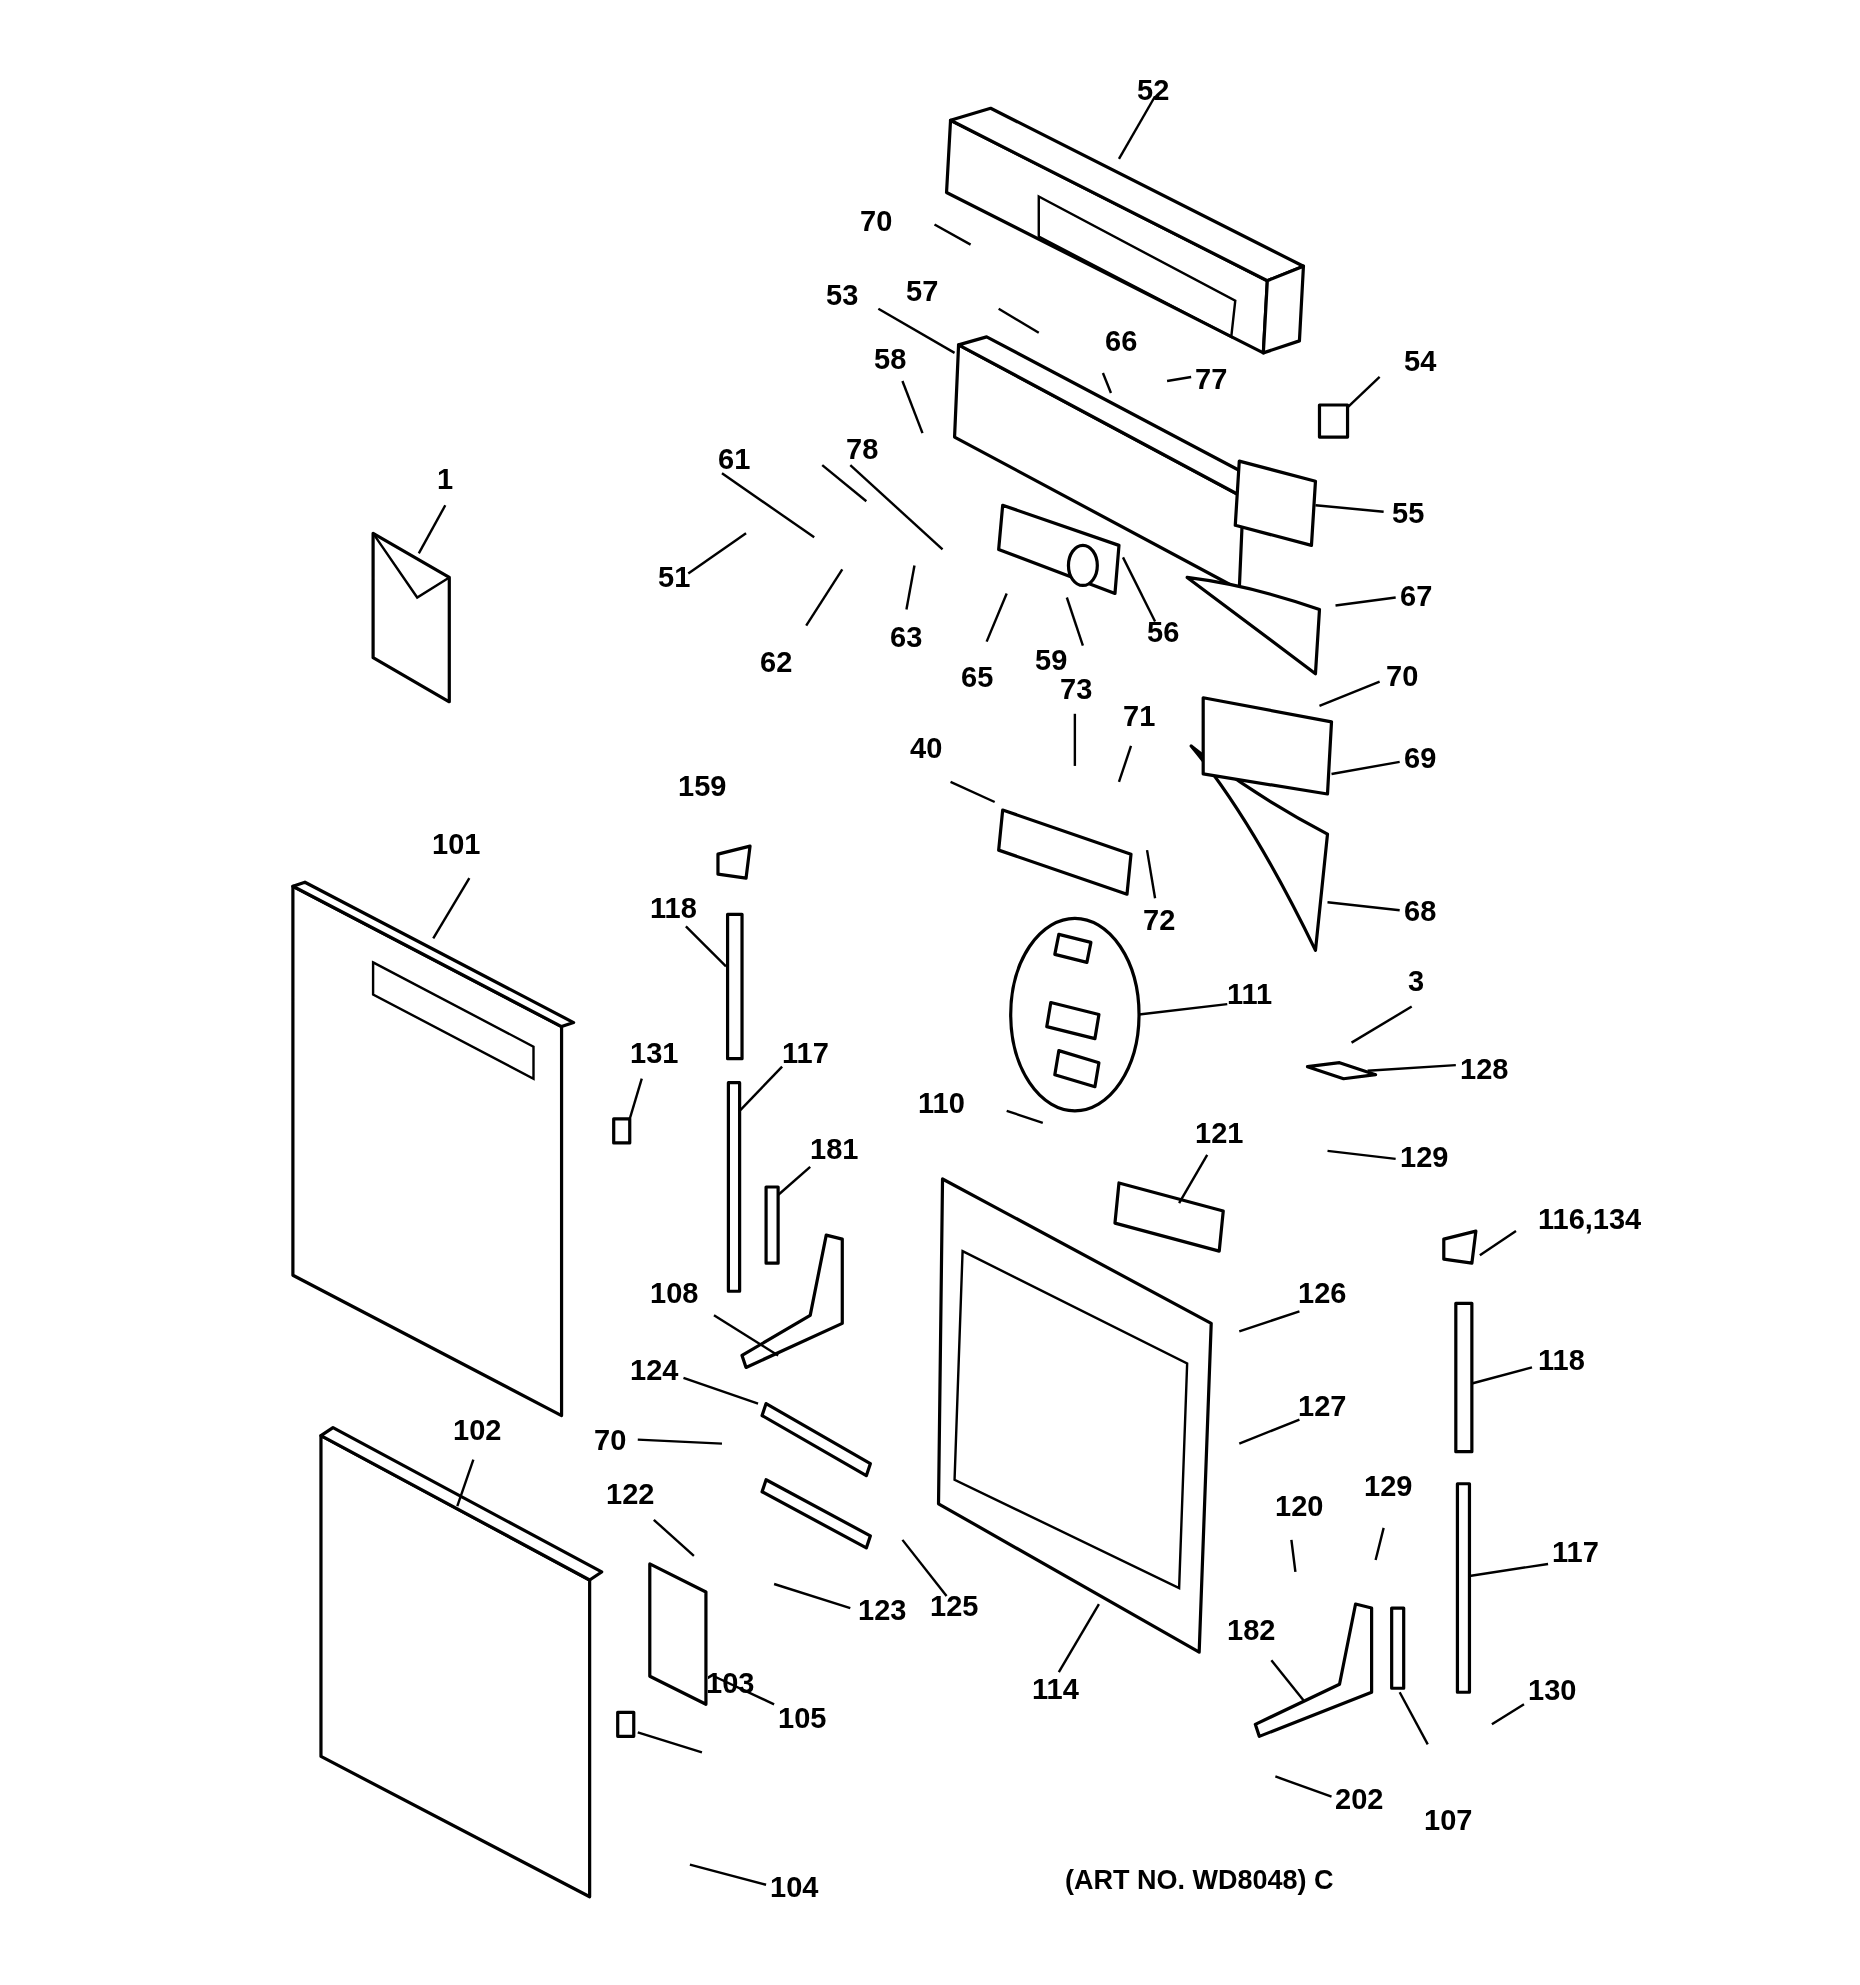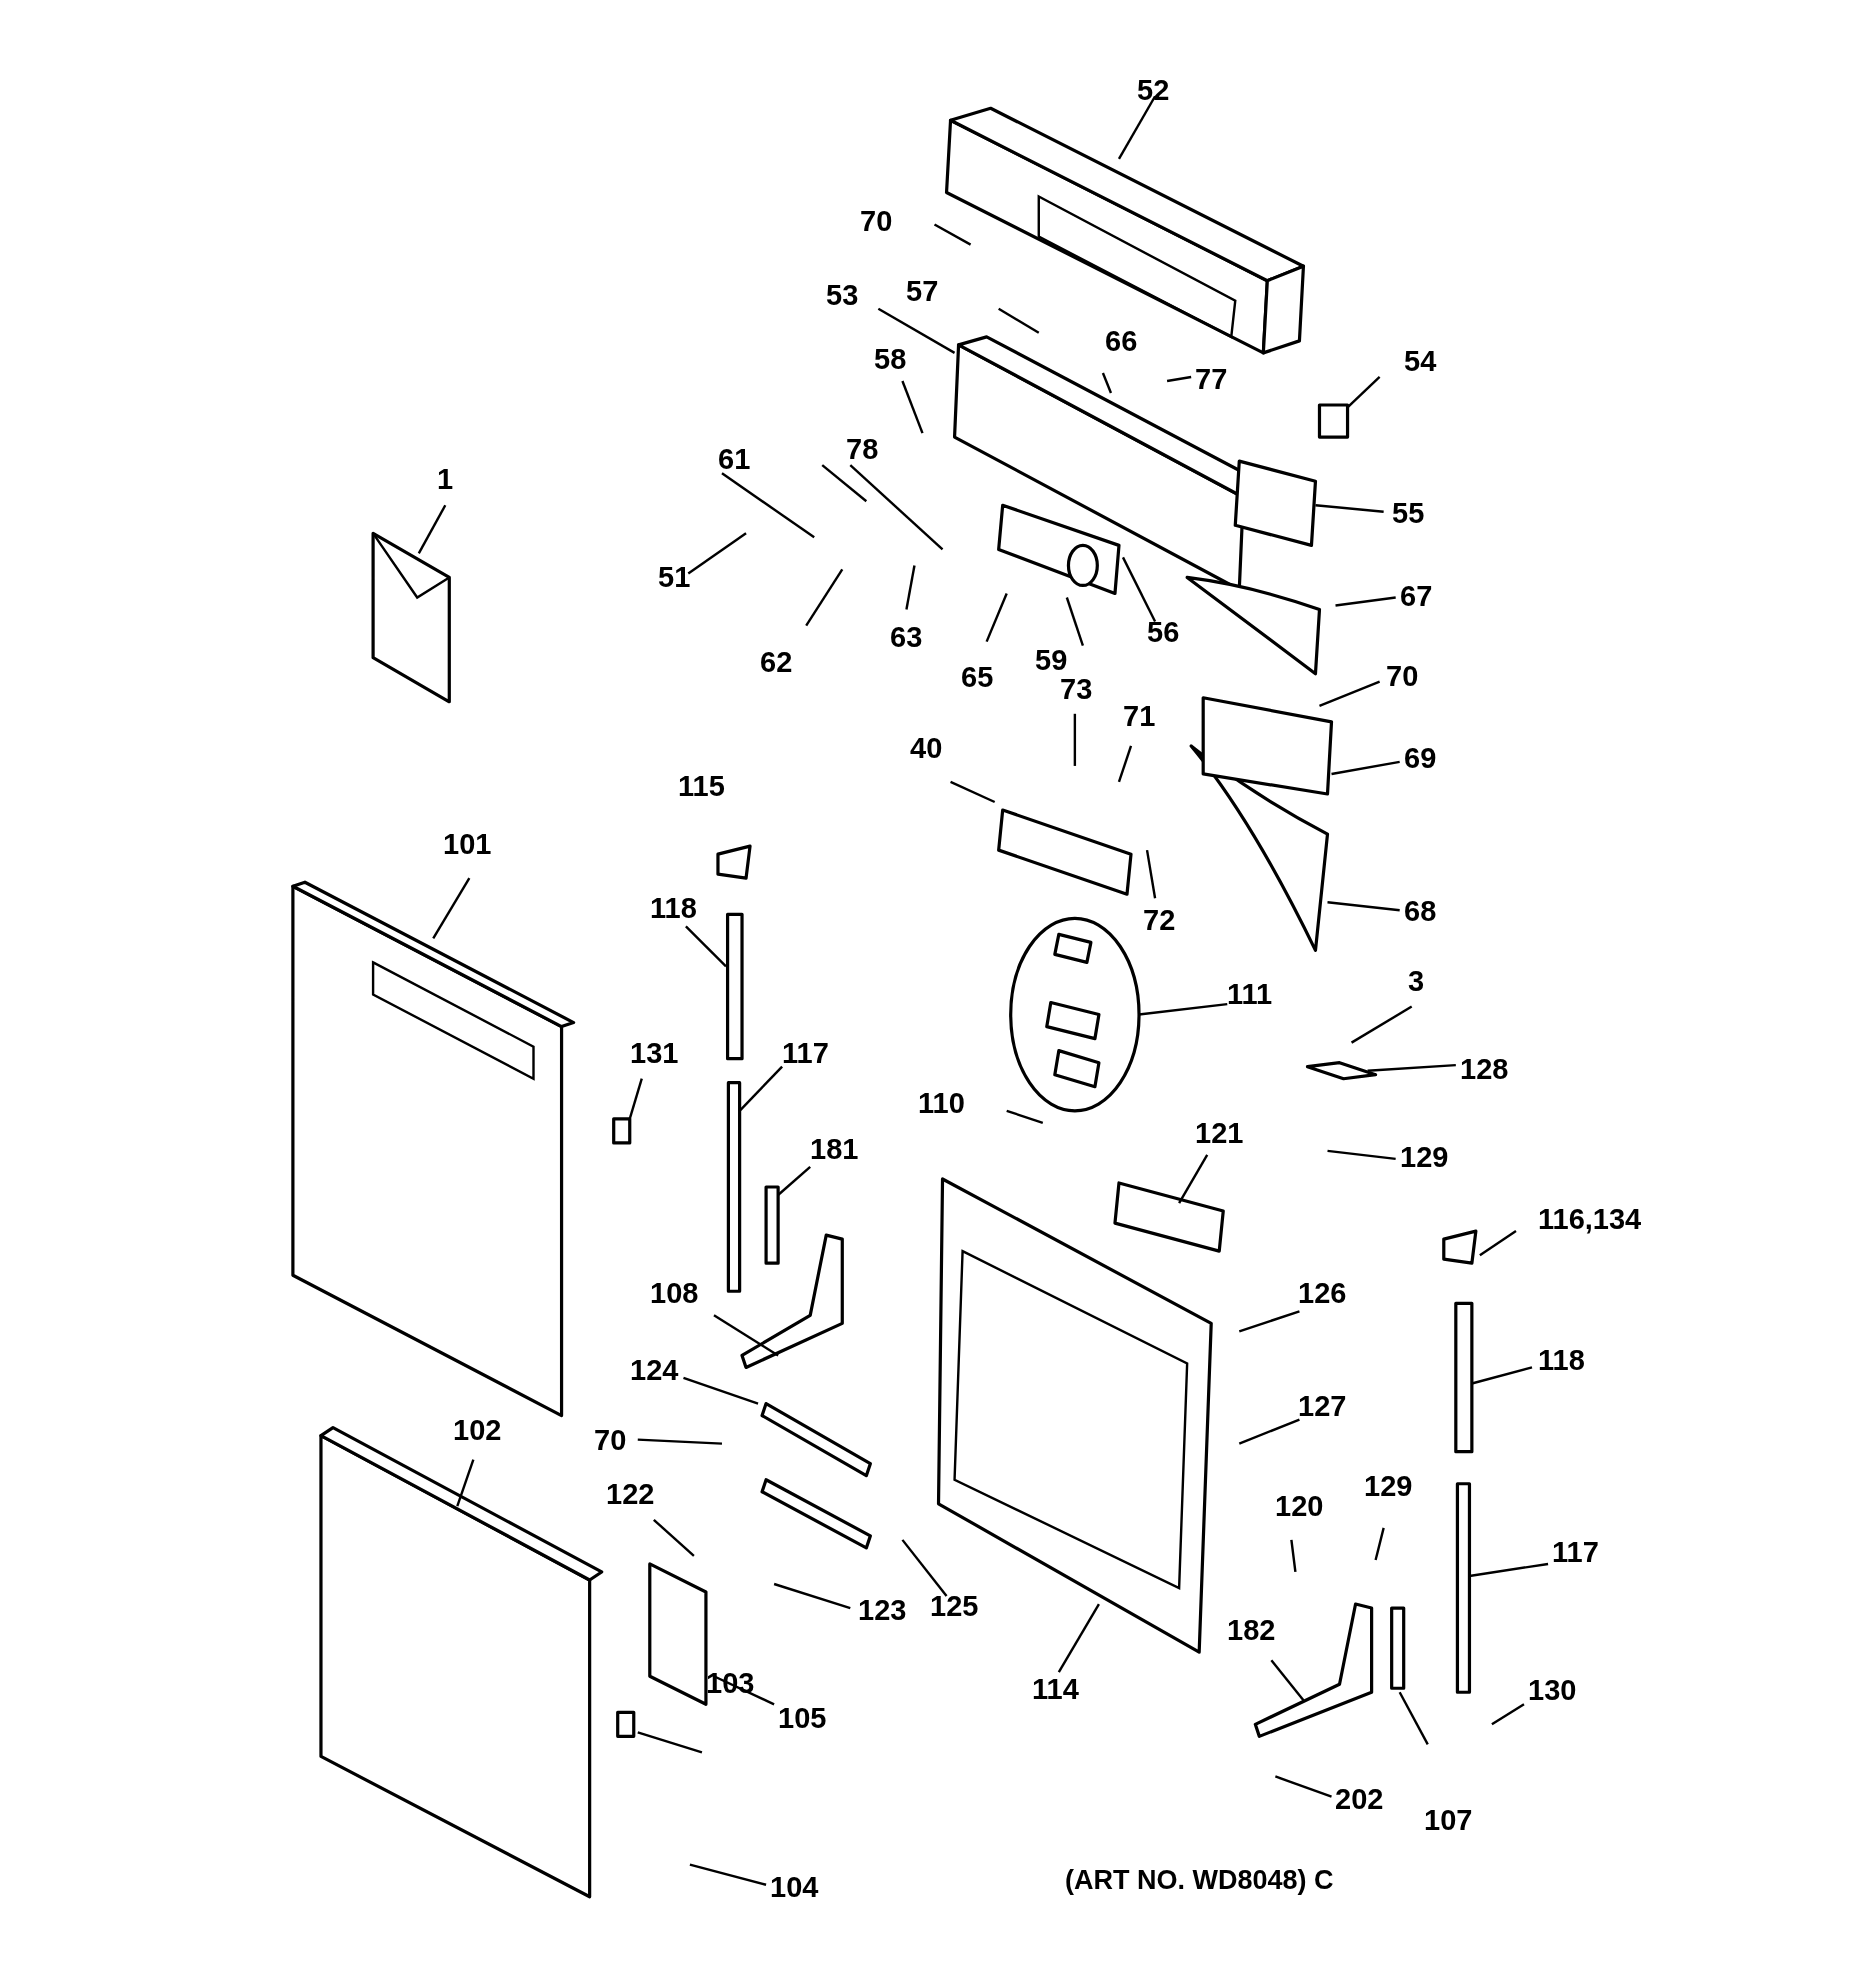--- a/index.html
+++ b/index.html
@@ -227,33 +227,33 @@
 <div class="lbl" style="left:1400px;top:582px">67</div>
 <div class="lbl" style="left:1404px;top:897px">68</div>
 <div class="lbl" style="left:1404px;top:744px">69</div>
 <div class="lbl" style="left:860px;top:207px">70</div>
 <div class="lbl" style="left:1386px;top:662px">70</div>
 <div class="lbl" style="left:594px;top:1426px">70</div>
 <div class="lbl" style="left:1123px;top:702px">71</div>
 <div class="lbl" style="left:1143px;top:906px">72</div>
 <div class="lbl" style="left:1060px;top:675px">73</div>
 <div class="lbl" style="left:1195px;top:365px">77</div>
-<div class="lbl" style="left:443px;top:830px">101</div>
+<div class="lbl" style="left:432px;top:830px">101</div>
 <div class="lbl" style="left:453px;top:1416px">102</div>
 <div class="lbl" style="left:706px;top:1669px">103</div>
 <div class="lbl" style="left:770px;top:1873px">104</div>
 <div class="lbl" style="left:778px;top:1704px">105</div>
 <div class="lbl" style="left:810px;top:1135px">181</div>
 <div class="lbl" style="left:1424px;top:1806px">107</div>
 <div class="lbl" style="left:650px;top:1279px">108</div>
 <div class="lbl" style="left:1227px;top:1616px">182</div>
 <div class="lbl" style="left:918px;top:1089px">110</div>
 <div class="lbl" style="left:1227px;top:980px">111</div>
 <div class="lbl" style="left:1032px;top:1675px">114</div>
-<div class="lbl" style="left:678px;top:772px">115</div>
+<div class="lbl" style="left:678px;top:772px">159</div>
 <div class="lbl" style="left:1538px;top:1205px">116,134</div>
 <div class="lbl" style="left:782px;top:1039px">117</div>
 <div class="lbl" style="left:1552px;top:1538px">117</div>
 <div class="lbl" style="left:650px;top:894px">118</div>
 <div class="lbl" style="left:1538px;top:1346px">118</div>
 <div class="lbl" style="left:1335px;top:1785px">202</div>
 <div class="lbl" style="left:1275px;top:1492px">120</div>
 <div class="lbl" style="left:1195px;top:1119px">121</div>
 <div class="lbl" style="left:606px;top:1480px">122</div>
 <div class="lbl" style="left:858px;top:1596px">123</div>

